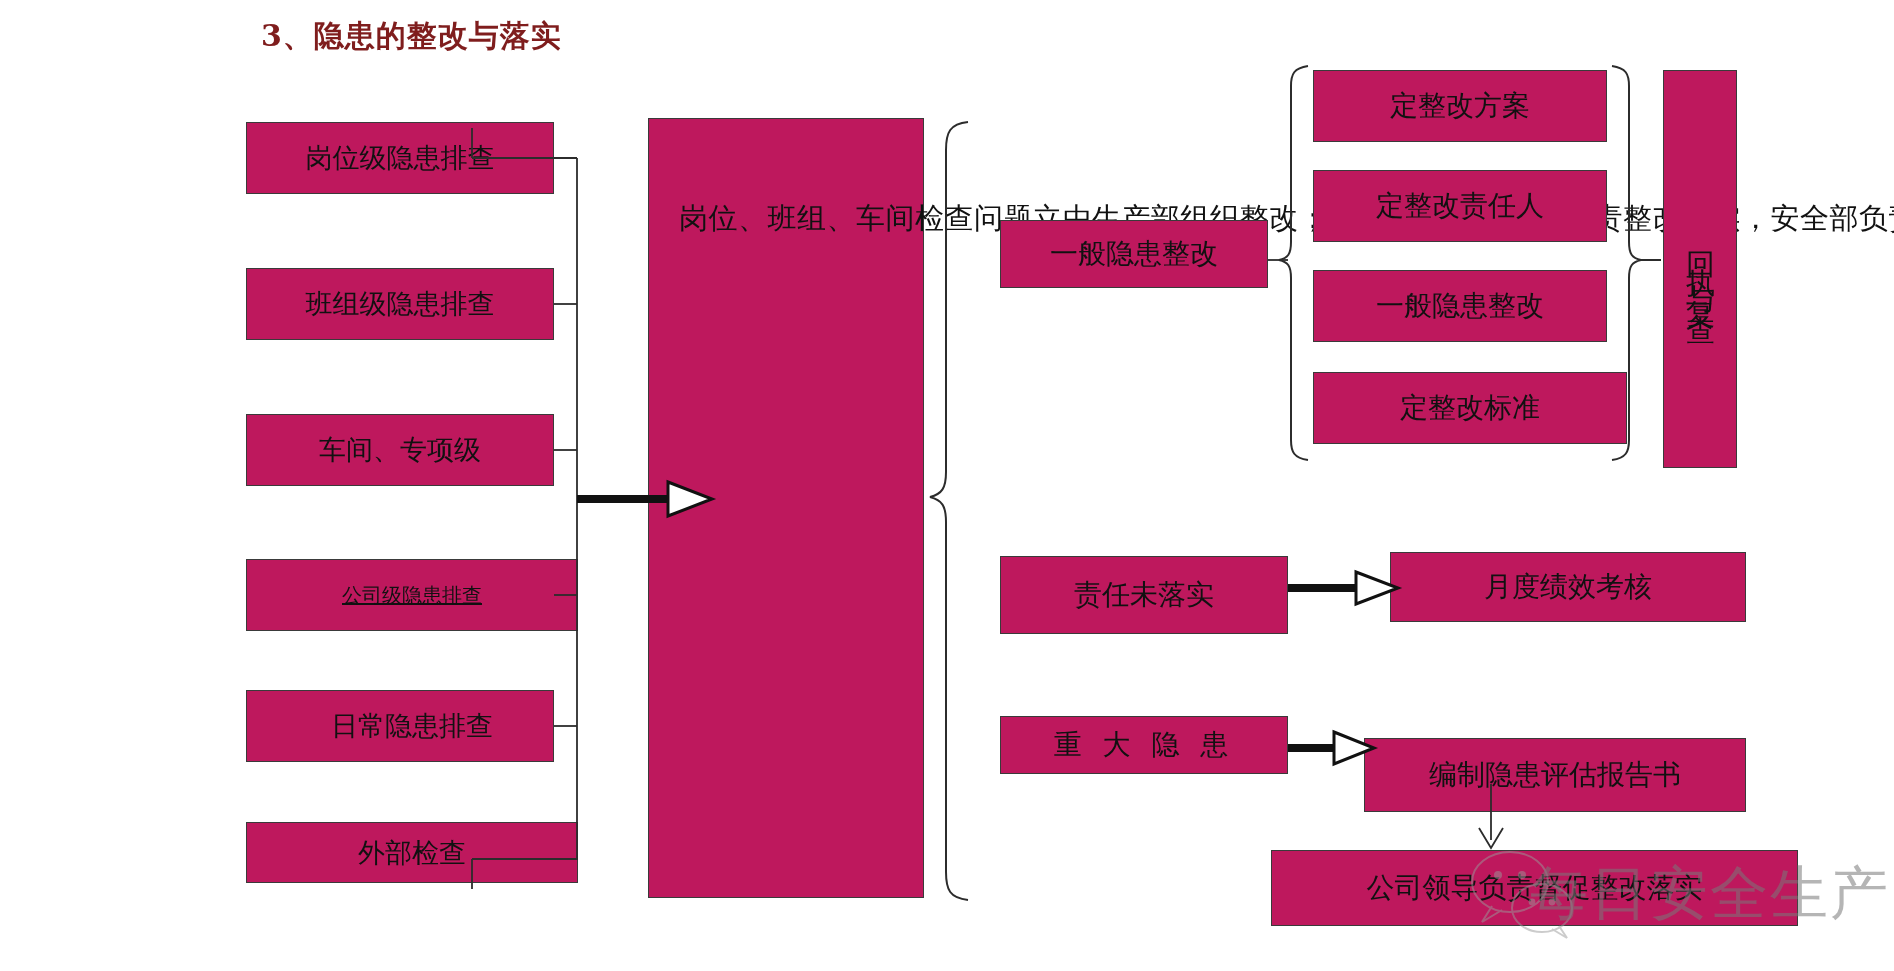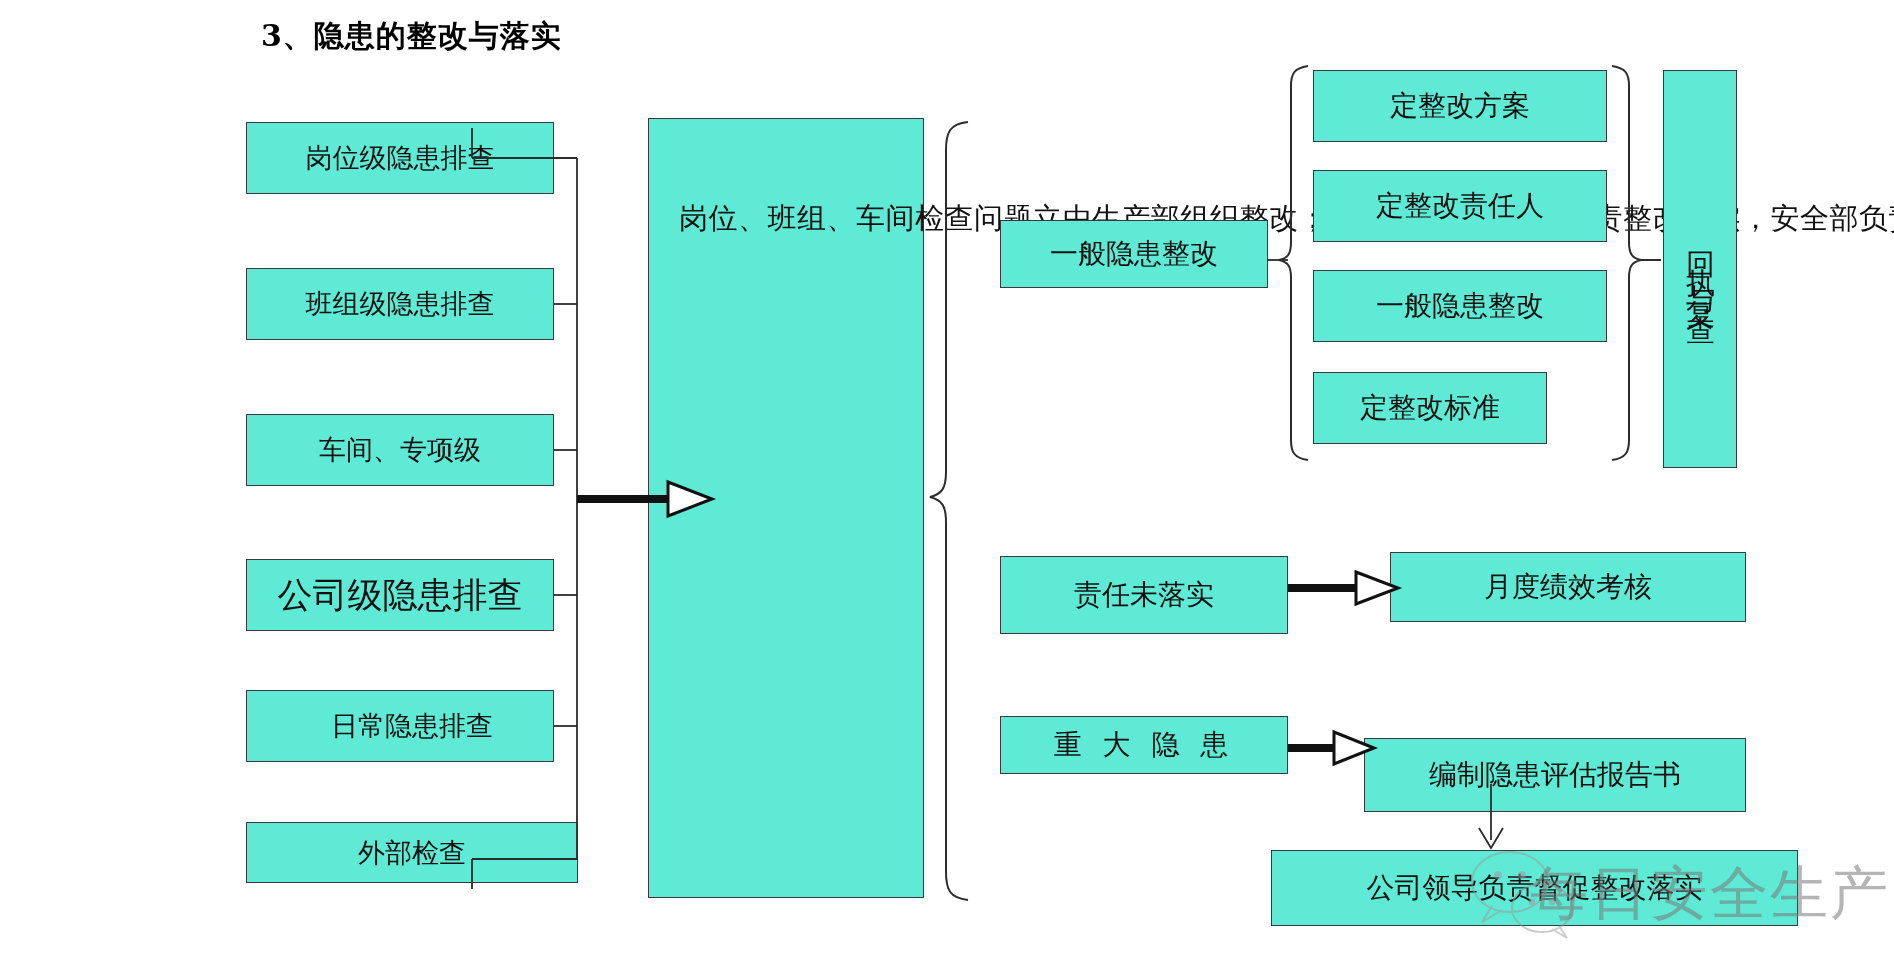--- a/index.html
+++ b/index.html
@@ -14,32 +14,32 @@
     position: relative;
     width: 1894px;
     height: 971px;
     background: #ffffff;
     overflow: hidden;
   }
   .box {
     position: absolute;
     box-sizing: border-box;
     border: 1.6px solid #3a3a3a;
-    background: #5eead4;
+    background: #be185d;
     display: flex;
     align-items: center;
     justify-content: center;
     color: #111111;
     line-height: 1.1;
     white-space: nowrap;
   }
   .title {
     position: absolute;
     font-weight: bold;
-    color: #000000;
+    color: #7f1d1d;
     font-size: 30px;
     letter-spacing: 1px;
     white-space: nowrap;
   }
   .ctr-text {
     position: absolute;
     color: #111111;
     font-size: 29px;
     line-height: 1.62;
     text-align: justify;
@@ -78,39 +78,39 @@
 <div id="canvas">
 
   <div class="title" style="left:261px; top:16px;">3、隐患的整改与落实</div>
 
   <div class="box" style="left:246px; top:122px; width:308px; height:72px; font-size:27px;">岗位级隐患排查</div>
 
   <div class="box" style="left:246px; top:268px; width:308px; height:72px; font-size:27px;">班组级隐患排查</div>
 
   <div class="box" style="left:246px; top:414px; width:308px; height:72px; font-size:27px;">车间、专项级</div>
 
-  <div class="box" style="left:246px; top:559px; width:308px; height:72px; font-size:35px;">公司级隐患排查</div>
+  <div class="box" style="left:246px; top:559px; width:332px; height:72px; font-size:20px;text-decoration:underline;">公司级隐患排查</div>
 
   <div class="box" style="left:246px; top:690px; width:308px; height:72px; font-size:27px;padding-left:24px;">日常隐患排查</div>
 
   <div class="box" style="left:246px; top:822px; width:332px; height:61px; font-size:27px;text-align:right;">外部检查</div>
 
   <div class="box" style="left:648px; top:118px; width:276px; height:780px;">
     <div class="ctr-text" style="left:30px; right:26px; top:76px; width:220px;">岗位、班组、车间检查问题立由生产部组织整改；专项检查各专业组负责整改落实，安全部负责监督。其他检查由安全部汇总落实</div>
   </div>
 
   <div class="box" style="left:1000px; top:220px; width:268px; height:68px; font-size:28px;">一般隐患整改</div>
 
   <div class="box" style="left:1313px; top:70px; width:294px; height:72px; font-size:28px;">定整改方案</div>
 
   <div class="box" style="left:1313px; top:170px; width:294px; height:72px; font-size:28px;">定整改责任人</div>
 
   <div class="box" style="left:1313px; top:270px; width:294px; height:72px; font-size:28px;">一般隐患整改</div>
 
-  <div class="box" style="left:1313px; top:372px; width:234px; height:72px; font-size:28px;">定整改标准</div>
+  <div class="box" style="left:1313px; top:372px; width:314px; height:72px; font-size:28px;">定整改标准</div>
 
   <div class="box" style="left:1663px; top:70px; width:74px; height:398px;">
     <span class="vtext">回执与复查</span>
   </div>
 
   <div class="box" style="left:1000px; top:556px; width:288px; height:78px; font-size:28px;">责任未落实</div>
 
   <div class="box" style="left:1390px; top:552px; width:356px; height:70px; font-size:28px;">月度绩效考核</div>
 
   <div class="box" style="left:1000px; top:716px; width:288px; height:58px; font-size:28px; letter-spacing:6px;">重 大 隐 患</div>

